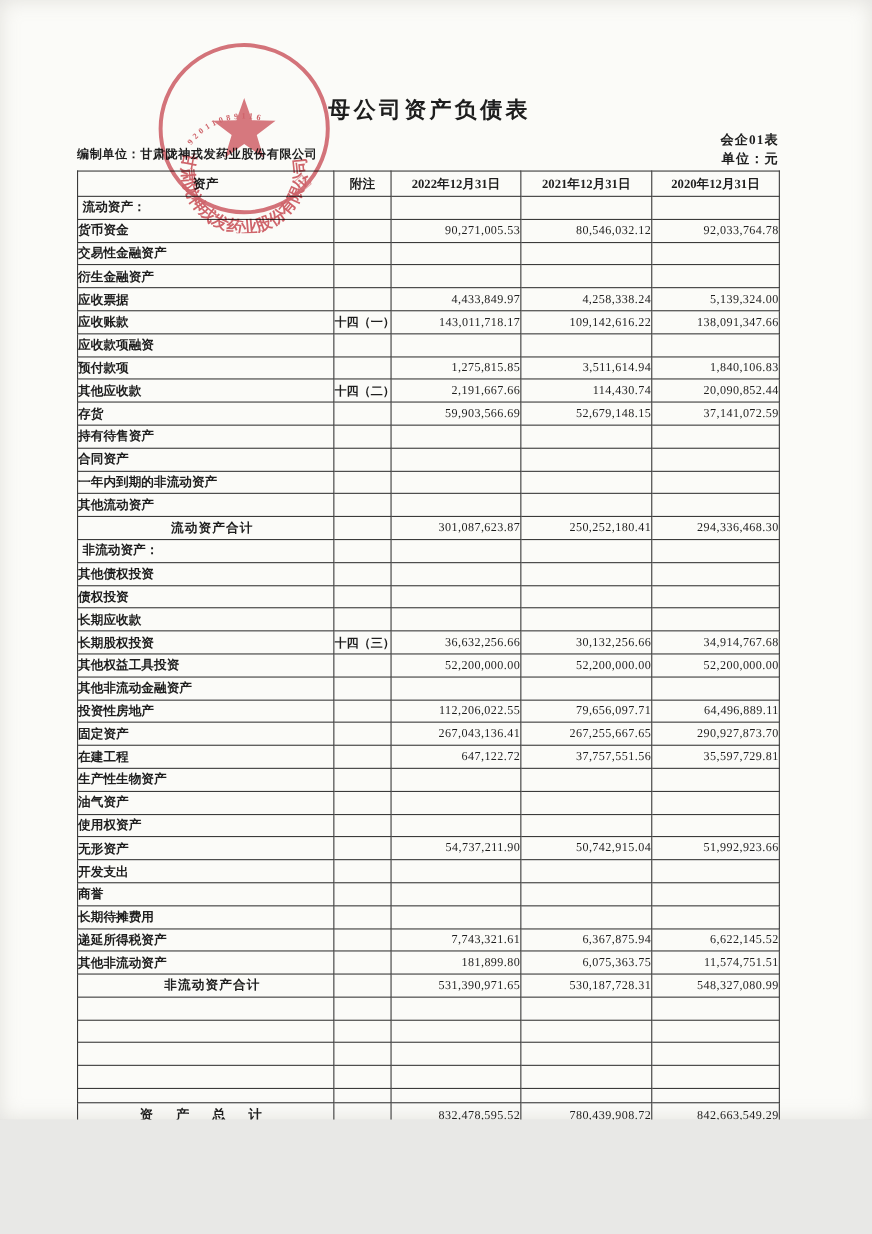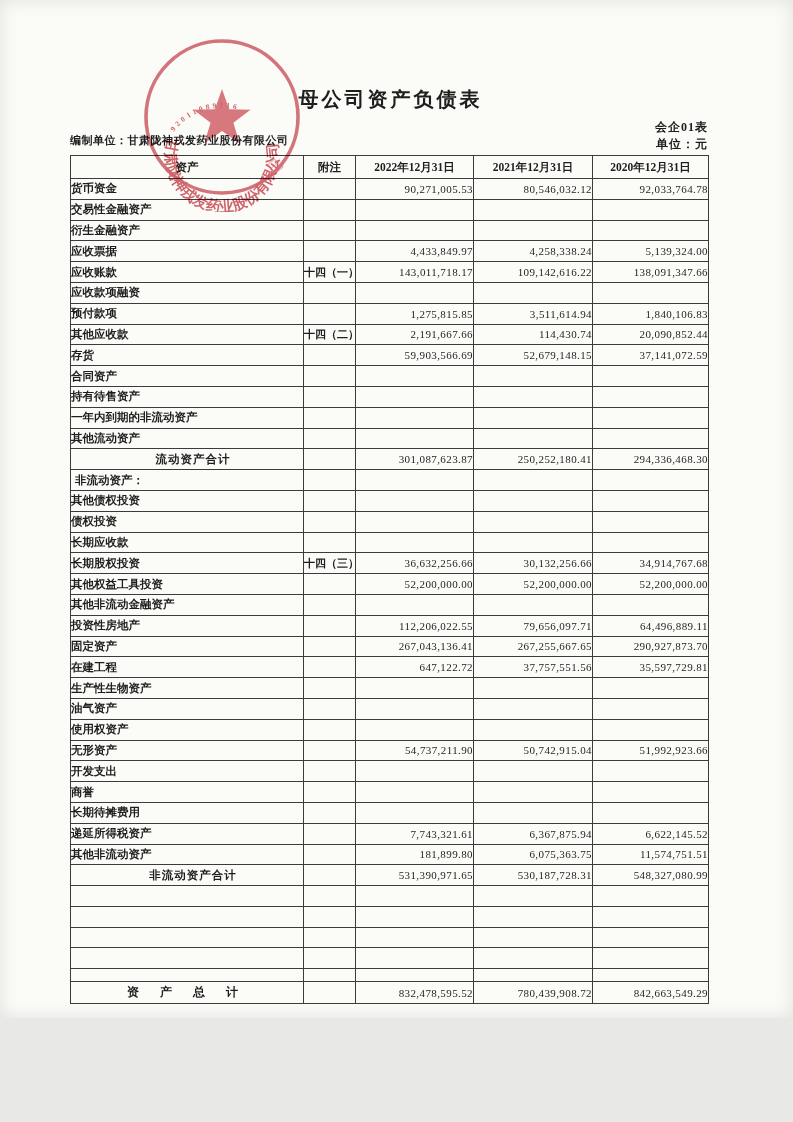--- a/index.html
+++ b/index.html
@@ -81,20 +81,27 @@
     <thead>
       <tr>
         <th>资产</th>
         <th>附注</th>
         <th>2022年12月31日</th>
         <th>2021年12月31日</th>
         <th>2020年12月31日</th>
       </tr>
     </thead>
     <tbody>
+        <tr class="r-section">
+          <td class="c-name">流动资产：</td>
+          <td class="c-note"></td>
+          <td class="c-val"></td>
+          <td class="c-val"></td>
+          <td class="c-val"></td>
+        </tr>
         <tr class="r-item">
           <td class="c-name">货币资金</td>
           <td class="c-note"></td>
           <td class="c-val">90,271,005.53</td>
           <td class="c-val">80,546,032.12</td>
           <td class="c-val">92,033,764.78</td>
         </tr>
         <tr class="r-item">
           <td class="c-name">交易性金融资产</td>
           <td class="c-note"></td>
@@ -145,28 +152,28 @@
           <td class="c-val">20,090,852.44</td>
         </tr>
         <tr class="r-item">
           <td class="c-name">存货</td>
           <td class="c-note"></td>
           <td class="c-val">59,903,566.69</td>
           <td class="c-val">52,679,148.15</td>
           <td class="c-val">37,141,072.59</td>
         </tr>
         <tr class="r-item">
+          <td class="c-name">持有待售资产</td>
+          <td class="c-note"></td>
+          <td class="c-val"></td>
+          <td class="c-val"></td>
+          <td class="c-val"></td>
+        </tr>
+        <tr class="r-item">
           <td class="c-name">合同资产</td>
-          <td class="c-note"></td>
-          <td class="c-val"></td>
-          <td class="c-val"></td>
-          <td class="c-val"></td>
-        </tr>
-        <tr class="r-item">
-          <td class="c-name">持有待售资产</td>
           <td class="c-note"></td>
           <td class="c-val"></td>
           <td class="c-val"></td>
           <td class="c-val"></td>
         </tr>
         <tr class="r-item">
           <td class="c-name">一年内到期的非流动资产</td>
           <td class="c-note"></td>
           <td class="c-val"></td>
           <td class="c-val"></td>

